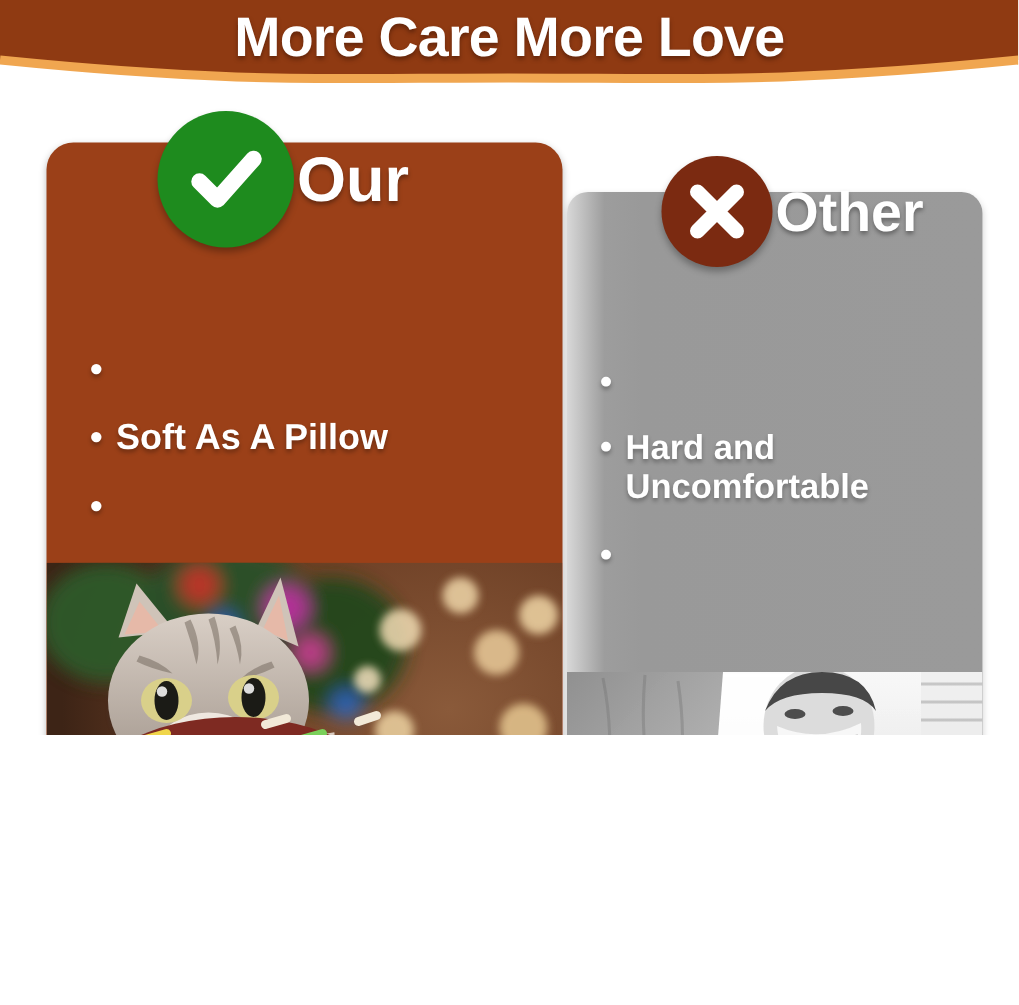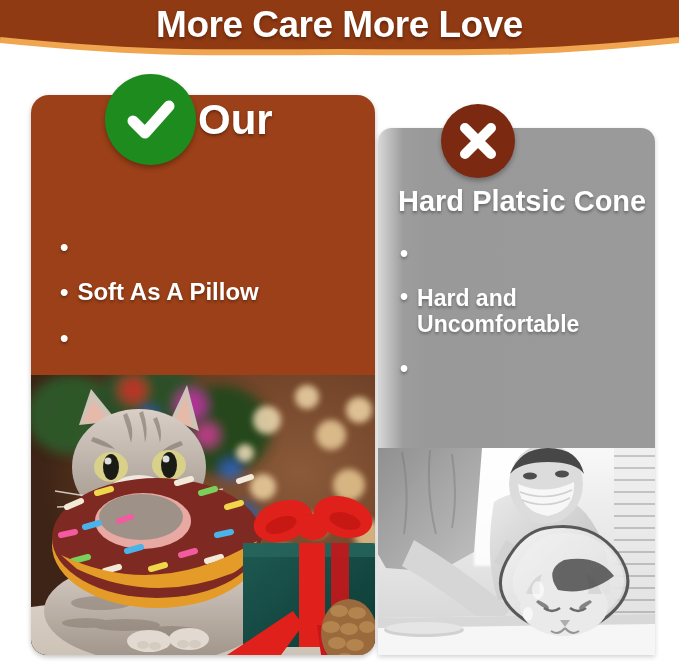--- a/index.html
+++ b/index.html
@@ -3,21 +3,21 @@
 <meta charset="utf-8">
 <style>
   html,body{margin:0;padding:0;}
   body{
     width:679px;height:670px;
     background:#ffffff;
     font-family:"Liberation Sans", sans-serif;
     overflow:hidden;
     position:relative;
   }
-  #stage{position:absolute;left:0;top:0;width:679px;height:670px;overflow:hidden;background:#fff;}
+  #stage{position:absolute;left:0;top:0;width:679px;height:490px;overflow:hidden;background:#fff;}
 
   
   .banner{position:absolute;left:0;top:0;width:679px;height:62px;}
   .banner svg{position:absolute;left:0;top:0;}
   .banner-title{
     position:absolute;left:0;top:2px;width:679px;height:46px;
     display:flex;align-items:center;justify-content:center;
     font-size:37px;font-weight:bold;color:#ffffff;
     letter-spacing:-0.5px;
     text-shadow:0 2px 3px rgba(60,20,5,.55);
@@ -416,23 +416,23 @@
       </g>
     </svg>
   </div>
 
   <div class="head-row head-other">
     <div class="badge badge-x">
       <svg width="48" height="48" viewBox="0 0 48 48">
         <path d="M11,11 L37,37 M37,11 L11,37" fill="none" stroke="#ffffff" stroke-width="10" stroke-linecap="round"></path>
       </svg>
     </div>
-  </div>
-
-  <div class="subtitle sub-other">Hard Platsic Cone</div>
+    <div class="head-label small">Other</div>
+  </div>
+
 
   <div class="bullets bul-other">
     <div class="bullet">
       <span class="dot">•</span>
     </div>
     <div class="bullet">
       <span class="dot">•</span>
       <span class="bullet-text">Hard and
  Uncomfortable</span>
     </div>

